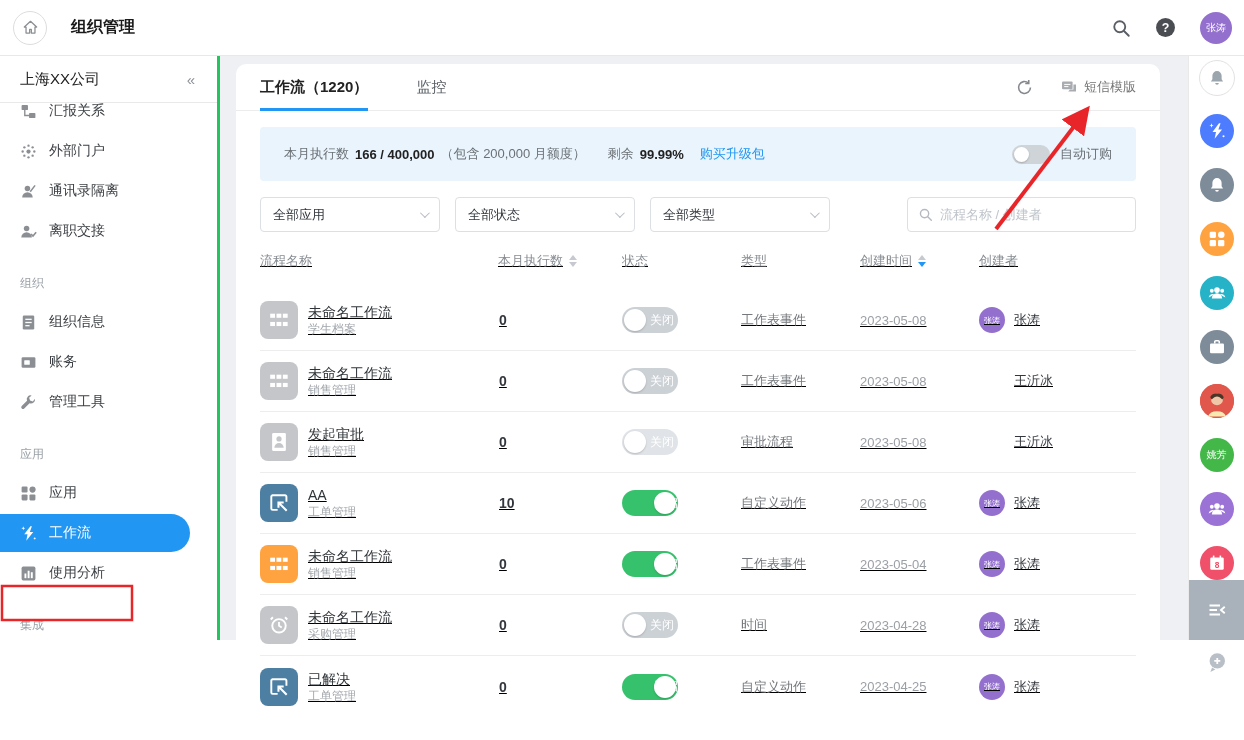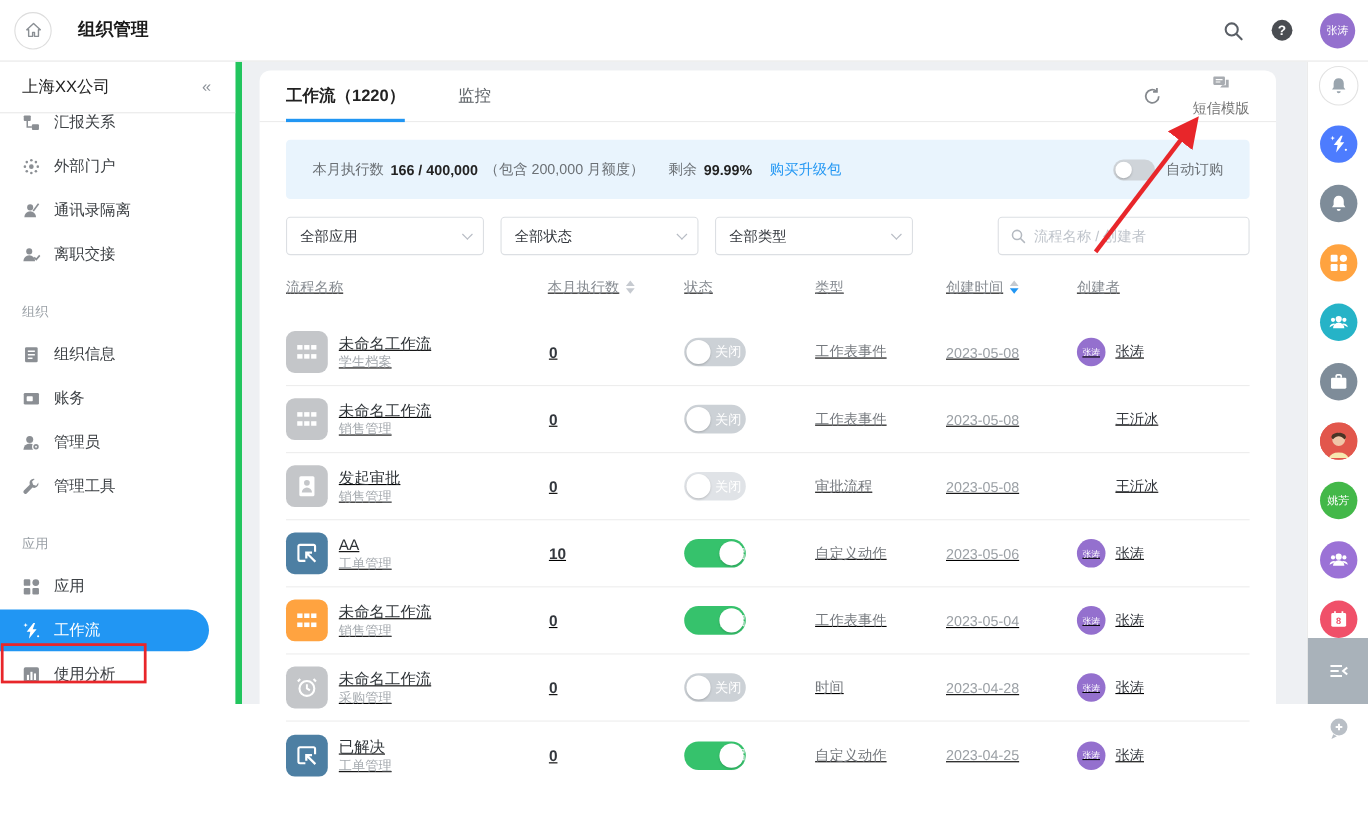--- a/index.html
+++ b/index.html
@@ -14,21 +14,21 @@
     display:flex; align-items:center; justify-content:center; color:#8a8f94; }
   .topbar-title { font-size:16px; font-weight:bold; color:#1a1a1a; margin-left:24px; }
   .topbar-right { margin-left:auto; display:flex; align-items:center; gap:24px; margin-right:12px; }
   .tb-icon { width:20px; height:20px; color:#5a5f66; cursor:pointer; }
   .tb-help { width:21px; height:21px; color:#4a4d52; }
   .avatar-sm { width:32px; height:32px; border-radius:50%; color:#fff; font-size:10px;
     display:flex; align-items:center; justify-content:center; }
 
   
   .sidebar { position:absolute; left:0; top:56px; width:220px; bottom:0; background:#fff;
-    border-right:6px solid #22c55e; z-index:3; overflow:hidden; }
+    border-right:3px solid #22c55e; z-index:3; overflow:hidden; }
   .sidebar-head { height:47px; display:flex; align-items:center; justify-content:space-between;
     padding:0 24px 0 20px; border-bottom:1px solid #e9e9e9; background:#fff; position:relative; z-index:2; }
   .company { font-size:15px; color:#222; }
   .collapse { color:#8b9198; font-size:15px; cursor:pointer; letter-spacing:-2px; }
   .side-scroll { margin-top:-12px; }
   .side-item { height:40px; display:flex; align-items:center; padding-left:20px; cursor:pointer;
     color:#3d4145; font-size:14px; position:relative; }
   .side-item .icon { width:17px; height:17px; color:#8b8f94; margin-right:12px; flex:none; }
   .side-item.active { background:#2196f3; color:#fff; width:190px; border-radius:0 19px 19px 0; height:38px; margin:1px 0; }
   .side-item.active .icon { color:#fff; }
@@ -38,21 +38,21 @@
   
   .content { position:absolute; left:220px; top:56px; right:56px; bottom:0; background:#eef0f3; }
   .card { position:absolute; left:16px; top:8px; width:924px; bottom:-12px; background:#fff; border-radius:10px 10px 0 0; }
   .card-tabs { height:47px; border-bottom:1px solid #ececec; display:flex; align-items:center; padding:0 24px; }
   .tab { font-size:15px; color:#5c6166; margin-right:48px; cursor:pointer; height:47px;
     display:flex; align-items:center; position:relative; }
   .tab.active { color:#222; font-weight:bold;text-align:right; }
   .tab.active::after { content:""; position:absolute; left:0; right:0; bottom:0; height:3px; background:#2196f3; }
   .tabbar-right { margin-left:auto; display:flex; align-items:center; gap:28px; }
   .icon-btn { width:17px; height:17px; color:#85898e; cursor:pointer; }
-  .sms-btn { display:flex; align-items:center; gap:7px; color:#757575; font-size:13px; cursor:pointer;flex-direction:column; }
+  .sms-btn { display:flex; align-items:center; gap:7px; color:#757575; font-size:13px; cursor:pointer; }
   .sms-btn .icon { width:16px; height:16px; color:#a8acb1; }
 
   .quota { margin:16px 24px 0; height:54px; background:#e9f4fd; border-radius:4px;
     display:flex; align-items:center; padding:0 24px; font-size:13px; color:#6b7075; gap:6px; }
   .quota b { color:#222; font-weight:bold; }
   .quota .gap { width:10px; }
   .quota-link { color:#2196f3; cursor:pointer; margin-left:10px; }
   .quota-right { margin-left:auto; display:flex; align-items:center; gap:10px; }
   .mini-switch { width:38px; height:19px; border-radius:10px; background:#cfd4d9; position:relative; cursor:pointer; }
   .mini-switch::after { content:""; position:absolute; left:2px; top:2px; width:15px; height:15px;
@@ -223,32 +223,20 @@
           <span>组织信息</span>
         </div>
         <div class="side-item">
           <span class="icon">
             <svg viewBox="0 0 16 16">
               <rect x="1.5" y="3" width="13" height="10" rx="1.2" fill="currentColor"></rect>
               <rect x="4" y="5.8" width="5.2" height="4.4" rx="0.6" fill="#fff"></rect>
             </svg>
           </span>
           <span>账务</span>
-        </div>
-        <div class="side-item">
-          <span class="icon">
-            <svg viewBox="0 0 16 16">
-              <circle cx="6.6" cy="5.2" r="3" fill="currentColor"></circle>
-              <path d="M1.2 14a5.4 5.4 0 0 1 10.8 0z" fill="currentColor"></path>
-              <circle cx="12" cy="11.4" r="3.4" fill="#fff"></circle>
-              <circle cx="12" cy="11.4" r="2.3" fill="currentColor"></circle>
-              <circle cx="12" cy="11.4" r="0.8" fill="#fff"></circle>
-            </svg>
-          </span>
-          <span>管理员</span>
         </div>
         <div class="side-item">
           <span class="icon">
             <svg viewBox="0 0 16 16">
               <path d="M14 4.4a3.7 3.7 0 0 1-5 4.3l-5 5a1.7 1.7 0 0 1-2.4-2.4l5-5a3.7 3.7 0 0 1 4.3-5L8.6 3.6l.9 2.6 2.6.9z" fill="currentColor"></path>
             </svg>
           </span>
           <span>管理工具</span>
         </div>
         <div class="group-label">应用</div>

